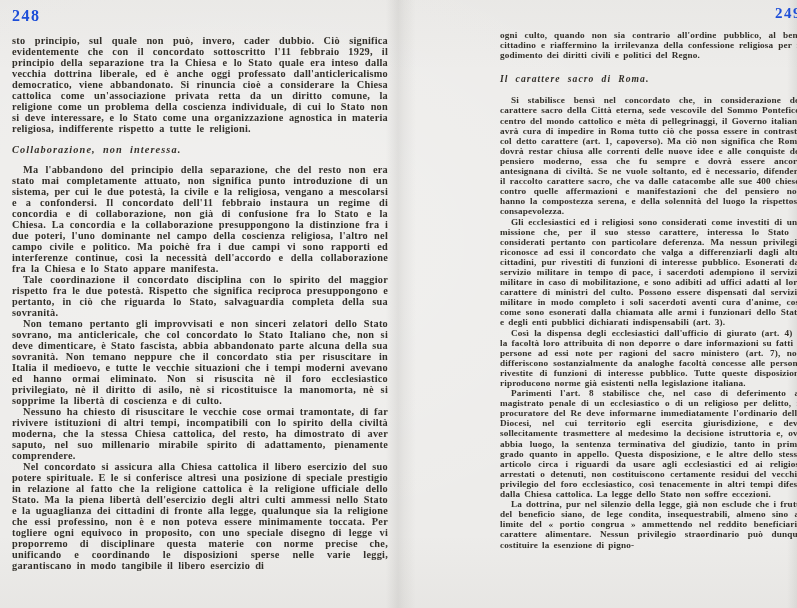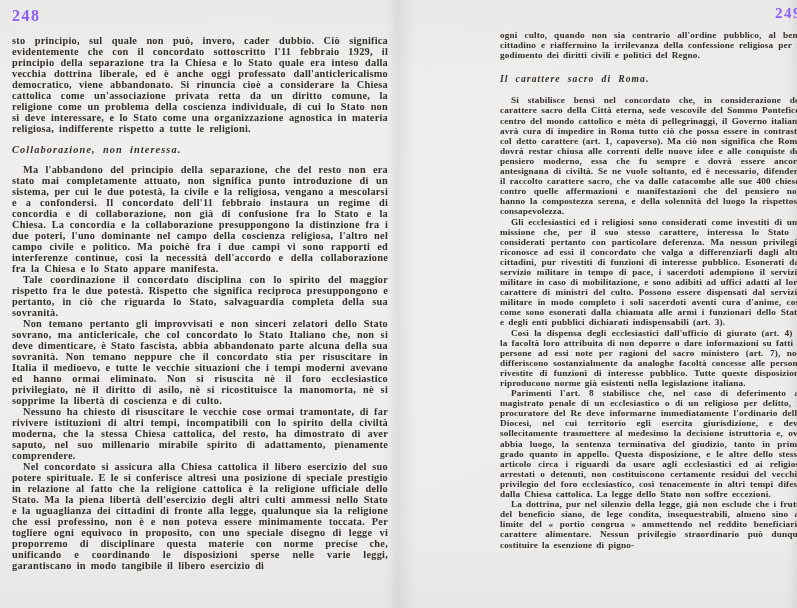--- a/index.html
+++ b/index.html
@@ -45,21 +45,21 @@
     position: absolute;
     top: 0;
     color: #322f29;
   }
   .page-left  { left: 12px;  width: 376px; }
   .page-right { left: 500px; width: 302px; }
 
   .pagenum {
     font-weight: bold;
     letter-spacing: 1.5px;
-    color: #8b5cf6;
+    color: #1d4ed8;
   }
   .page-left .pagenum {
     font-size: 16px;
     margin-top: 7px;
     text-align: left;
   }
   .page-right .pagenum {
     font-size: 15px;
     margin-top: 5px;
     text-align: right;

